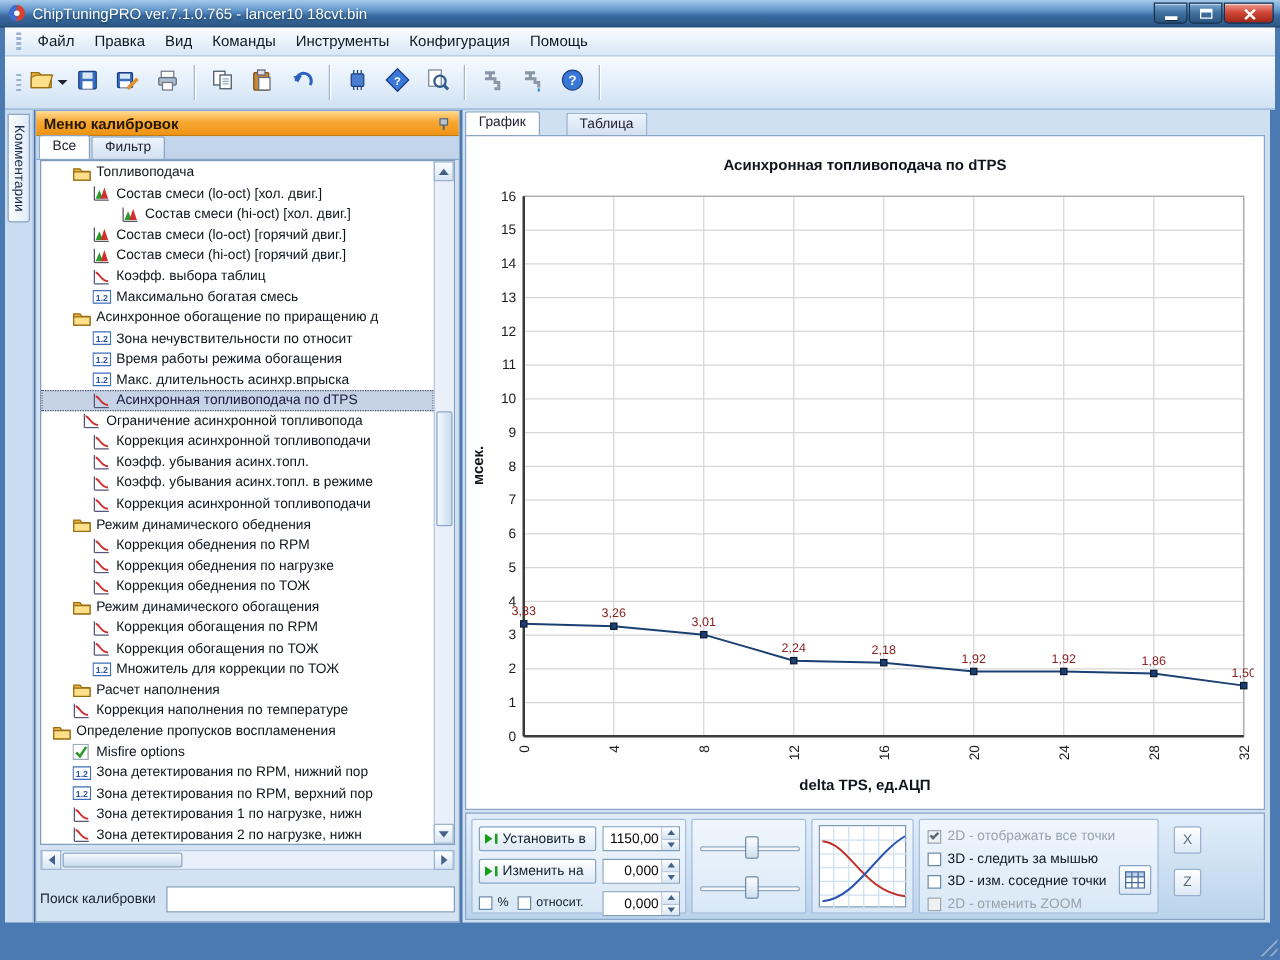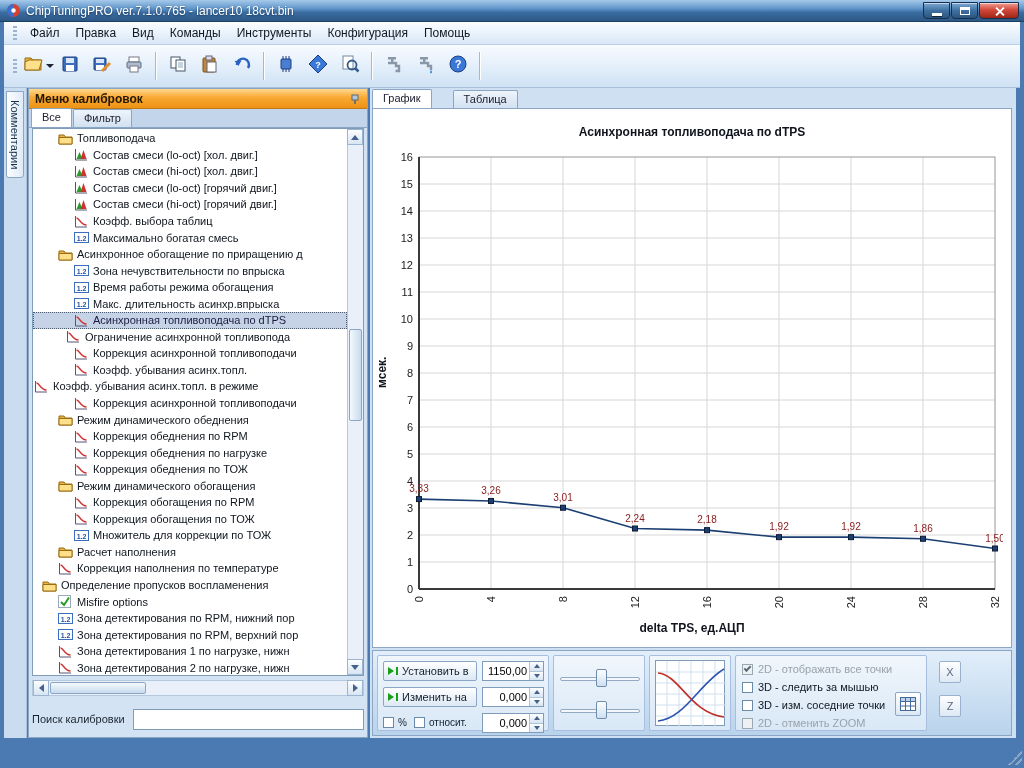--- a/index.html
+++ b/index.html
@@ -331,21 +331,21 @@
           <span class="ticon">
             <svg width="14" height="13">
               <line x1="1.5" y1="12" x2="13" y2="12" stroke="#556"></line>
               <line x1="1.5" y1="12" x2="1.5" y2="1" stroke="#556"></line>
               <path d="M2.5 11 L5.5 4 L8.5 11 Z" fill="#2a9a2a"></path>
               <path d="M6.5 11 L9.5 2 L12.5 11 Z" fill="#d03030"></path>
             </svg>
           </span>
           <span>Состав смеси (lo-oct) [хол. двиг.]</span>
         </div>
-        <div class="trow" style="padding-left:40px">
+        <div class="trow" style="padding-left:63px">
           <span class="ticon">
             <svg width="14" height="13">
               <line x1="1.5" y1="12" x2="13" y2="12" stroke="#556"></line>
               <line x1="1.5" y1="12" x2="1.5" y2="1" stroke="#556"></line>
               <path d="M2.5 11 L5.5 4 L8.5 11 Z" fill="#2a9a2a"></path>
               <path d="M6.5 11 L9.5 2 L12.5 11 Z" fill="#d03030"></path>
             </svg>
           </span>
           <span>Состав смеси (hi-oct) [хол. двиг.]</span>
         </div>
@@ -399,21 +399,21 @@
           </span>
           <span>Асинхронное обогащение по приращению д</span>
         </div>
         <div class="trow" style="padding-left:40px">
           <span class="ticon">
             <svg width="15" height="13">
               <rect x="0.5" y="1.5" width="14" height="10" fill="#fff" stroke="#3a6ebf"></rect>
               <text x="7.5" y="9.5" text-anchor="middle" font-size="7" font-weight="bold" fill="#2a52a0">1.2</text>
             </svg>
           </span>
-          <span>Зона нечувствительности по впрыска</span>
+          <span>Зона нечувствительности по относит</span>
         </div>
         <div class="trow" style="padding-left:40px">
           <span class="ticon">
             <svg width="15" height="13">
               <rect x="0.5" y="1.5" width="14" height="10" fill="#fff" stroke="#3a6ebf"></rect>
               <text x="7.5" y="9.5" text-anchor="middle" font-size="7" font-weight="bold" fill="#2a52a0">1.2</text>
             </svg>
           </span>
           <span>Время работы режима обогащения</span>
         </div>
@@ -459,21 +459,21 @@
         <div class="trow" style="padding-left:40px">
           <span class="ticon">
             <svg width="14" height="13">
               <line x1="1.5" y1="12" x2="13" y2="12" stroke="#557"></line>
               <line x1="1.5" y1="12" x2="1.5" y2="1" stroke="#557"></line>
               <path d="M2.5 3 C 5.5 3 6.5 10 12.5 10" fill="none" stroke="#d03030" stroke-width="1.6"></path>
             </svg>
           </span>
           <span>Коэфф. убывания асинх.топл.</span>
         </div>
-        <div class="trow" style="">
+        <div class="trow" style="padding-left:40px">
           <span class="ticon">
             <svg width="14" height="13">
               <line x1="1.5" y1="12" x2="13" y2="12" stroke="#557"></line>
               <line x1="1.5" y1="12" x2="1.5" y2="1" stroke="#557"></line>
               <path d="M2.5 3 C 5.5 3 6.5 10 12.5 10" fill="none" stroke="#d03030" stroke-width="1.6"></path>
             </svg>
           </span>
           <span>Коэфф. убывания асинх.топл. в режиме</span>
         </div>
         <div class="trow" style="padding-left:40px">

